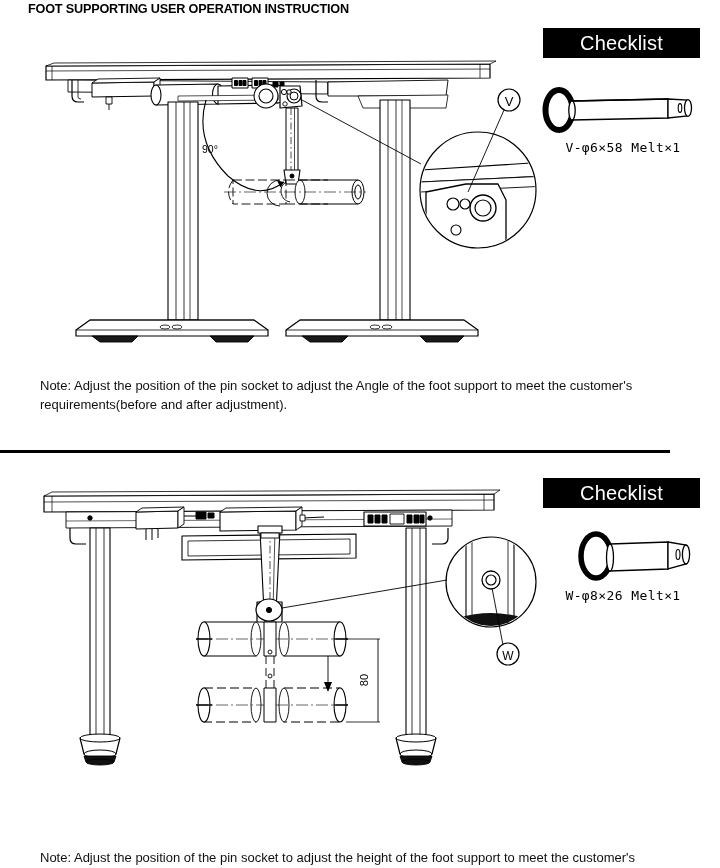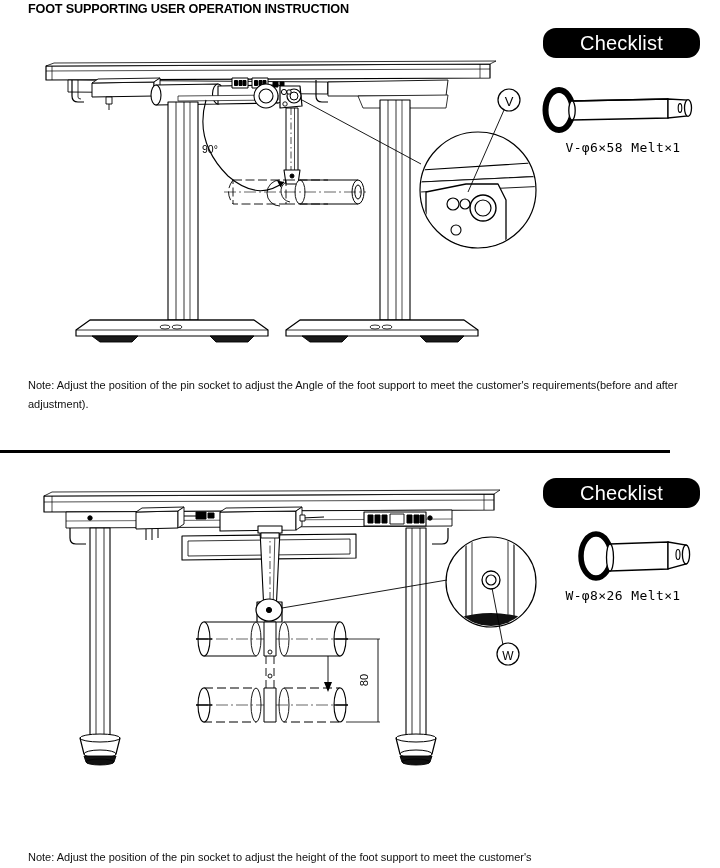--- a/index.html
+++ b/index.html
@@ -40,21 +40,20 @@
   
   .checklist-header {
     position: absolute;
     background: #000000;
     color: #ffffff;
     display: flex;
     align-items: center;
     justify-content: center;
     font-size: 20px;
     letter-spacing: 0.2px;
-    border-radius: 13px;
   }
   .checklist-1 { left: 543px; top: 28px; width: 157px; height: 30px; }
   .checklist-2 { left: 543px; top: 478px; width: 157px; height: 30px; }
 
   .part-figure {
     position: absolute;
     width: 190px;
     height: 62px;
   }
   .part-figure-1 { left: 528px; top: 82px; }
@@ -85,24 +84,25 @@
   
   .drawing {
     position: absolute;
   }
   .drawing-top { left: 28px; top: 52px; width: 520px; height: 300px; }
   .drawing-bottom { left: 28px; top: 480px; width: 520px; height: 305px; }
 
   
   .note {
     position: absolute;
-    font-size: 11px;
+    font-size: 13px;
     line-height: 19px;
     color: #111;
     width: 660px;
+    margin-left: 12px;
   }
   .note-1 { left: 28px; top: 376px; }
   .note-2 { left: 28px; top: 848px; }
 
   svg { display: block; overflow: visible; }
   svg text { font-family: "Liberation Sans", sans-serif; }
 </style>
 </head>
 <body>
 

